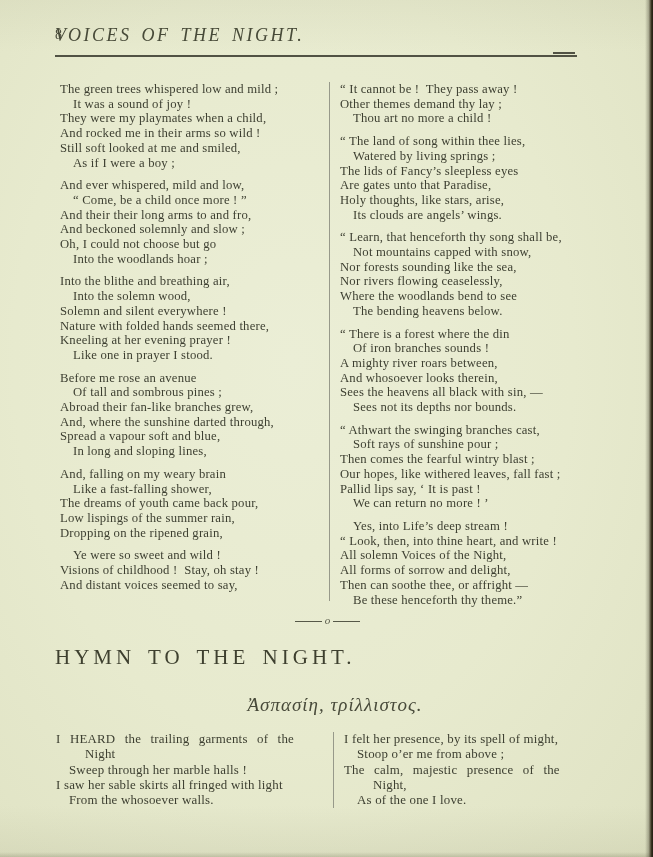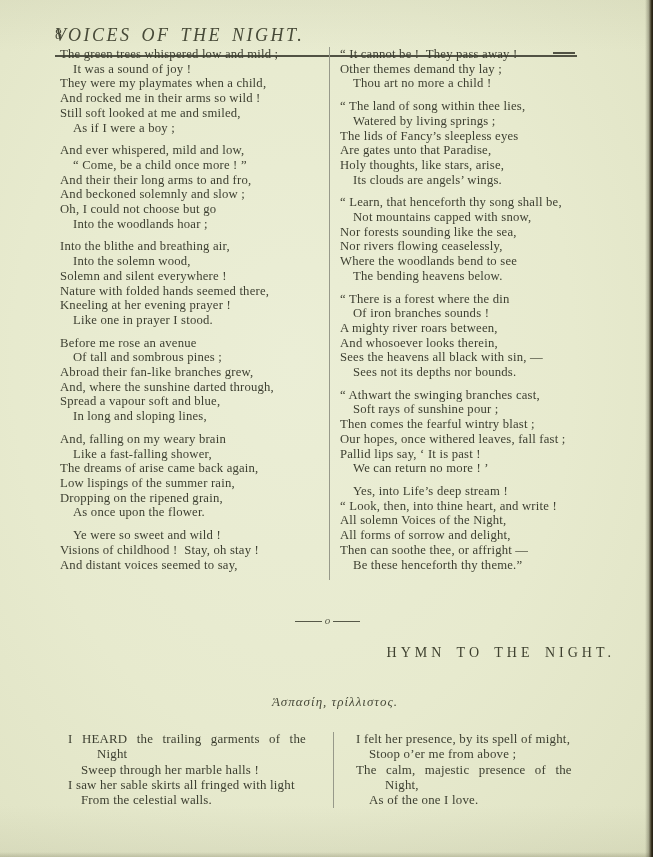--- a/index.html
+++ b/index.html
@@ -20,41 +20,41 @@
     background:linear-gradient(to bottom, rgba(120,118,90,0), rgba(110,108,80,.25));
   }
   .header{position:absolute;top:25px;left:55px;right:14px;height:20px;}
   .pageno{position:absolute;left:0;top:2px;font-size:14px;color:#4a4c3c;}
   .running-title{
     display:block;text-align:left;font-style:italic;font-size:18px;
     letter-spacing:2.5px;color:#474a38;font-weight:500;word-spacing:3px;
   }
   .rule{position:absolute;top:55px;left:55px;width:522px;height:2px;background:#50524394;background:#515244;}
   .rule::after{content:"";position:absolute;right:2px;top:-3px;width:22px;height:2px;background:#515244;}
-  .cols{position:absolute;top:47px;left:60px;width:540px;display:flex;align-items:flex-start;}
+  .cols{position:absolute;top:82px;left:60px;width:540px;display:flex;align-items:flex-start;}
   .col{box-sizing:border-box;width:50%;}
   .col-left{padding-right:6px;border-right:1px solid #97998a;}
   .col-right{padding-left:10px;}
   .stanza{margin-bottom:8px;}
   .line{font-size:12.7px;line-height:14.7px;letter-spacing:.2px;white-space:pre;color:#3d3f31;}
   .ind1{padding-left:13px;}
   .ind2{padding-left:29px;}
   .just{word-spacing:6px;}
   .ornament{position:absolute;top:614px;left:55px;width:545px;height:14px;
     display:flex;align-items:center;justify-content:center;color:#565848;}
   .orn-line{width:27px;height:1px;background:#565848;margin:0 3px;}
   .orn-glyph{font-style:italic;font-size:11px;line-height:10px;transform:translateY(-1px);}
-  .hymn-title{position:absolute;top:645px;left:55px;width:560px;text-align:right;
-    font-size:14px;letter-spacing:4px;color:#3e402f;word-spacing:4px;}
+  .hymn-title{position:absolute;top:645px;left:55px;width:560px;text-align:left;
+    font-size:21px;letter-spacing:4px;color:#3e402f;word-spacing:4px;}
   .hymn-epigraph{position:absolute;top:694px;left:55px;width:560px;text-align:center;
-    font-style:italic;font-size:13px;letter-spacing:1px;color:#484a3a;}
+    font-style:italic;font-size:19px;letter-spacing:1px;color:#484a3a;}
   .hymn-cols{position:absolute;top:732px;left:56px;width:556px;display:flex;align-items:flex-start;}
   .hymn-cols .line{font-size:12.9px;line-height:15.3px;}
   .hymn-cols .col-left{padding-right:5px;}
-  .hymn-cols .stanza{margin-bottom:0;margin-left:12px;}
+  .hymn-cols .stanza{margin-bottom:0;}
 </style>
 </head>
 <body>
 
 <div class="page">
 
   <div class="header">
     <span class="pageno">8</span>
     <span class="running-title">VOICES OF THE NIGHT.</span>
   </div>
@@ -91,24 +91,23 @@
           <div class="line">Before me rose an avenue</div>
           <div class="line ind1">Of tall and sombrous pines ;</div>
           <div class="line">Abroad their fan-like branches grew,</div>
           <div class="line">And, where the sunshine darted through,</div>
           <div class="line">Spread a vapour soft and blue,</div>
           <div class="line ind1">In long and sloping lines,</div>
         </div>
         <div class="stanza">
           <div class="line">And, falling on my weary brain</div>
           <div class="line ind1">Like a fast-falling shower,</div>
-          <div class="line">The dreams of arise came back again,</div>
+          <div class="line">The dreams of youth came back pour,</div>
           <div class="line">Low lispings of the summer rain,</div>
           <div class="line">Dropping on the ripened grain,</div>
-          <div class="line ind1">As once upon the flower.</div>
         </div>
         <div class="stanza">
           <div class="line ind1">Ye were so sweet and wild !</div>
           <div class="line">Visions of childhood !  Stay, oh stay !</div>
           <div class="line">And distant voices seemed to say,</div>
         </div>
       </div>
     <div class="col col-right">
         <div class="stanza">
           <div class="line">“ It cannot be !  They pass away !</div>
@@ -136,21 +135,21 @@
           <div class="line ind1">Of iron branches sounds !</div>
           <div class="line">A mighty river roars between,</div>
           <div class="line">And whosoever looks therein,</div>
           <div class="line">Sees the heavens all black with sin, —</div>
           <div class="line ind1">Sees not its depths nor bounds.</div>
         </div>
         <div class="stanza">
           <div class="line">“ Athwart the swinging branches cast,</div>
           <div class="line ind1">Soft rays of sunshine pour ;</div>
           <div class="line">Then comes the fearful wintry blast ;</div>
-          <div class="line">Our hopes, once withered leaves, fall fast ;</div>
+          <div class="line">Our hopes, like withered leaves, fall fast ;</div>
           <div class="line">Pallid lips say, ‘ It is past !</div>
           <div class="line ind1">We can return no more ! ’</div>
         </div>
         <div class="stanza">
           <div class="line ind1">Yes, into Life’s deep stream !</div>
           <div class="line">“ Look, then, into thine heart, and write !</div>
           <div class="line">All solemn Voices of the Night,</div>
           <div class="line">All forms of sorrow and delight,</div>
           <div class="line">Then can soothe thee, or affright —</div>
           <div class="line ind1">Be these henceforth thy theme.”</div>
@@ -167,21 +166,21 @@
   <div class="hymn-title">HYMN TO THE NIGHT.</div>
   <div class="hymn-epigraph">Ἀσπασίη, τρίλλιστος.</div>
 
   <div class="hymn-cols">
     <div class="col col-left">
         <div class="stanza">
           <div class="line just">I HEARD the trailing garments of the</div>
           <div class="line ind2">Night</div>
           <div class="line ind1">Sweep through her marble halls !</div>
           <div class="line">I saw her sable skirts all fringed with light</div>
-          <div class="line ind1">From the celestial walls.</div>
+          <div class="line ind1">From the whosoever walls.</div>
         </div>
       </div>
     <div class="col col-right">
         <div class="stanza">
           <div class="line">I felt her presence, by its spell of might,</div>
           <div class="line ind1">Stoop o’er me from above ;</div>
           <div class="line just">The calm, majestic presence of the</div>
           <div class="line ind2">Night,</div>
           <div class="line ind1">As of the one I love.</div>
         </div>

